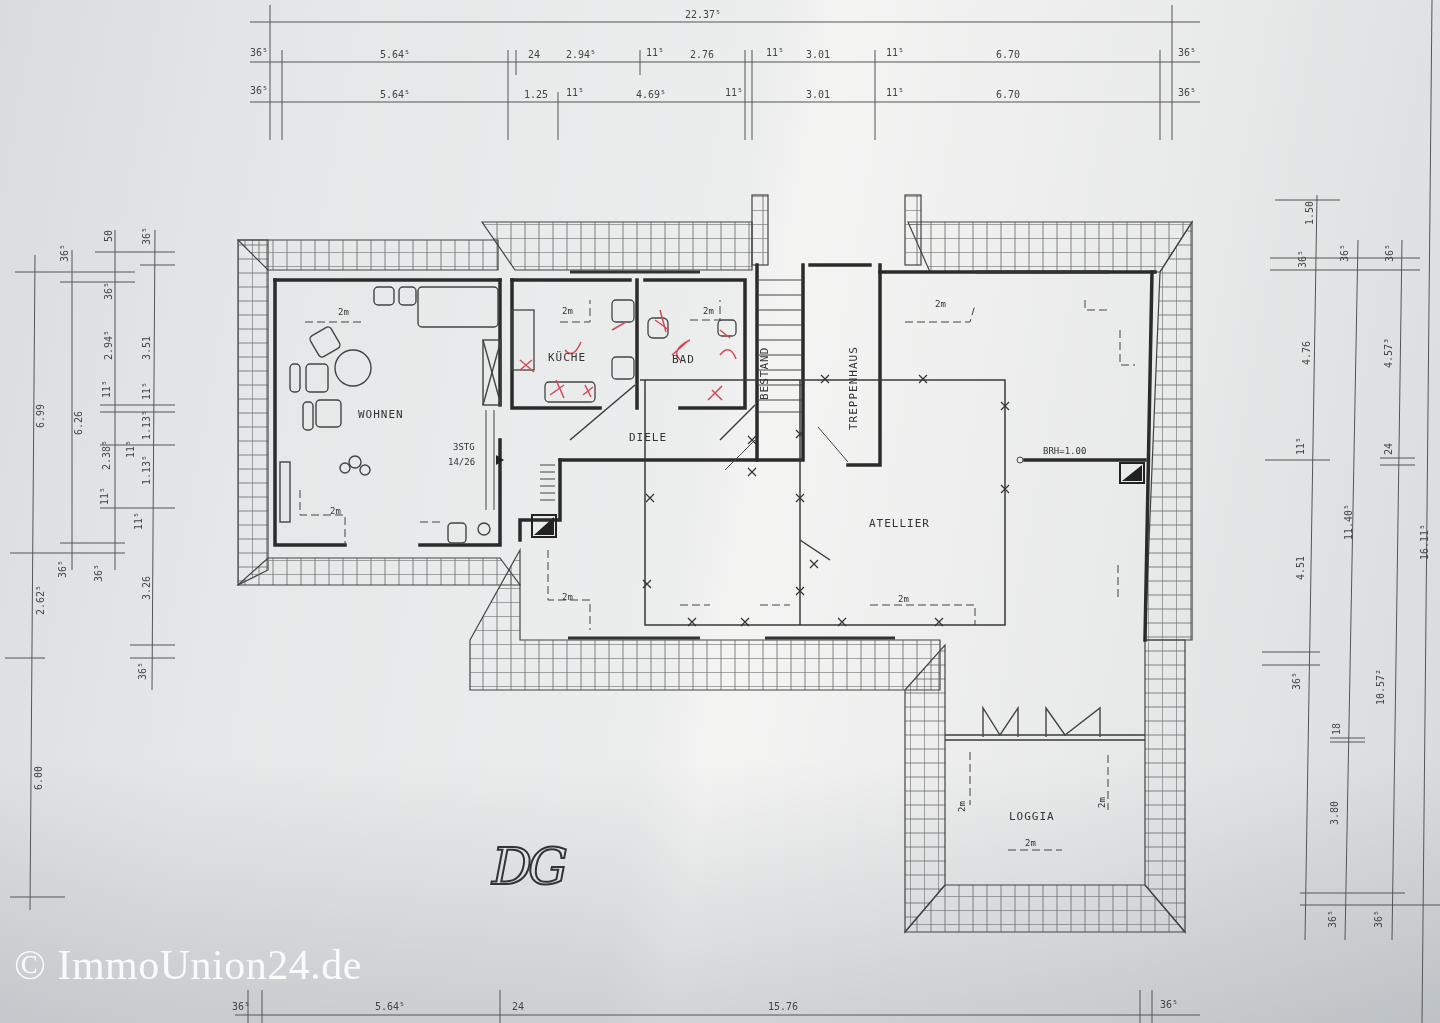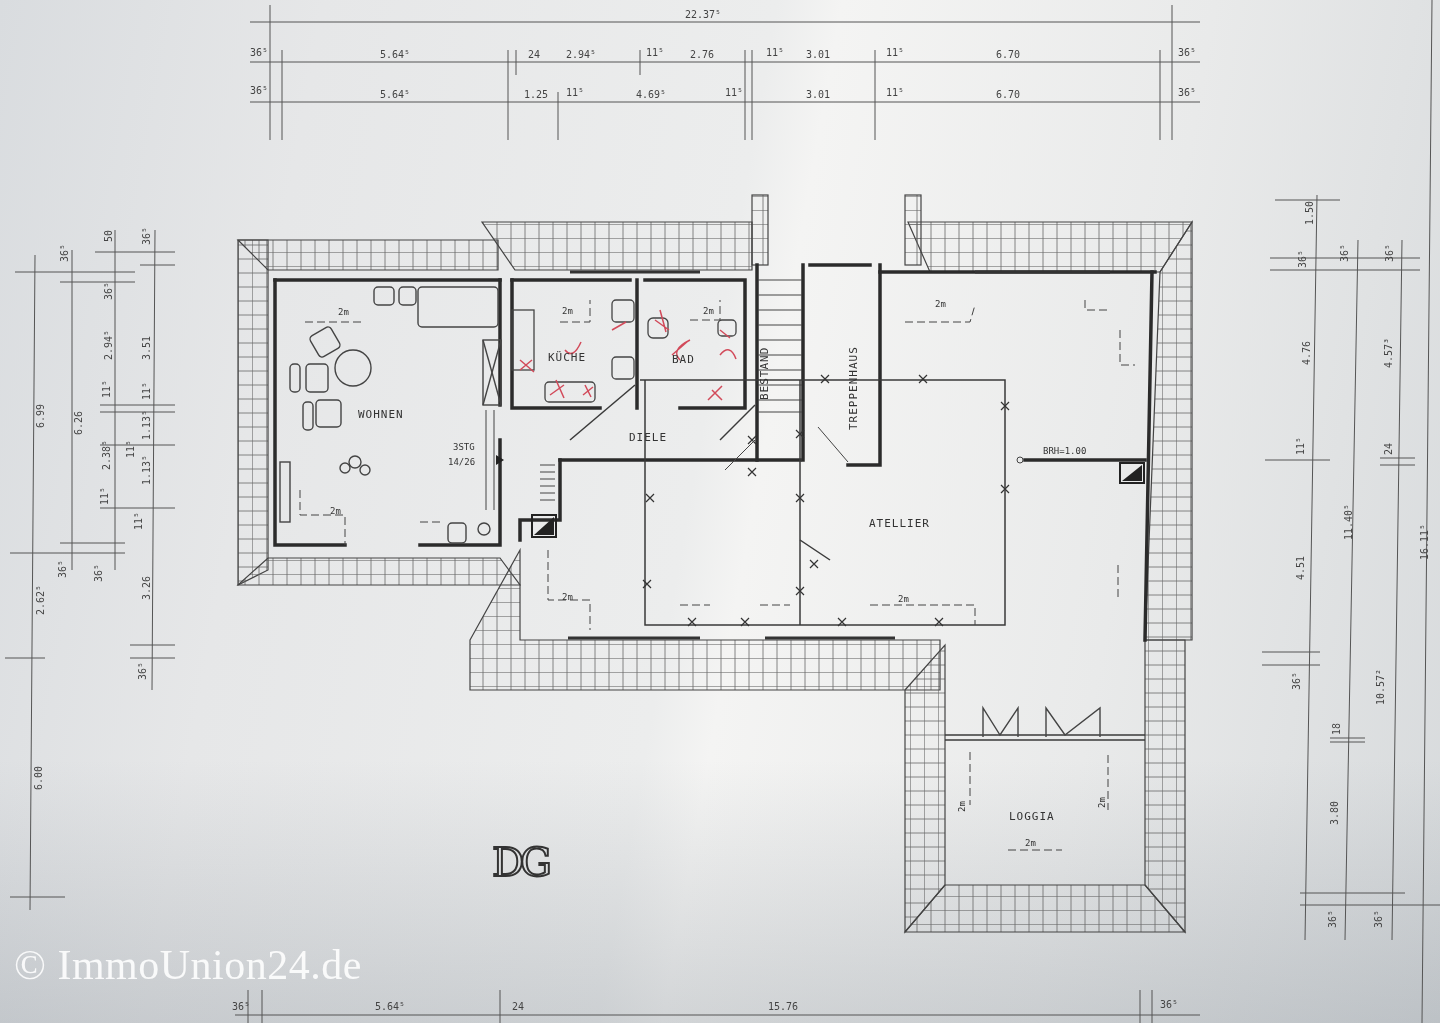--- a/index.html
+++ b/index.html
@@ -5,22 +5,22 @@
   html,body{margin:0;padding:0;}
   body{width:1440px;height:1023px;overflow:hidden;position:relative;
        background:linear-gradient(100deg,#d9dcdf 0%,#e6e7e8 20%,#eceded 48%,#f4f4f3 52%,#e9eaea 75%,#d7dadc 100%);
        font-family:"DejaVu Sans",sans-serif;color:#3a3a3a;}
   .shade{position:absolute;left:0;top:760px;width:1440px;height:263px;
          background:linear-gradient(180deg,rgba(120,130,140,0) 0%,rgba(120,130,140,0.28) 100%);pointer-events:none;}
   svg.plan{position:absolute;left:0;top:0;}
   .dim{font-family:"DejaVu Sans Mono",monospace;font-size:10px;fill:#444;}
   .room{font-family:"DejaVu Sans Mono",monospace;font-size:11px;fill:#333;letter-spacing:1px;}
   .small{font-family:"DejaVu Sans Mono",monospace;font-size:9px;fill:#333;}
-  .title-dg{position:absolute;left:492px;top:842px;font-family:"DejaVu Serif",serif;font-size:40px;
-            color:transparent;-webkit-text-stroke:2px #333;letter-spacing:-4px;line-height:1;}
+  .title-dg{position:absolute;left:492px;top:842px;font-family:"DejaVu Serif",serif;font-size:50px;
+            color:transparent;-webkit-text-stroke:2px #333;letter-spacing:-4px;line-height:1;font-style:italic;}
   .watermark{position:absolute;left:14px;top:944px;font-family:Liberation Serif, serif;font-size:42px;
              color:rgba(255,255,255,0.88);letter-spacing:0.5px;line-height:1;}
 </style>
 </head>
 <body>
 
 <div class="shade"></div>
 
 <svg class="plan" width="1440" height="1023" viewBox="0 0 1440 1023">
   <defs>

